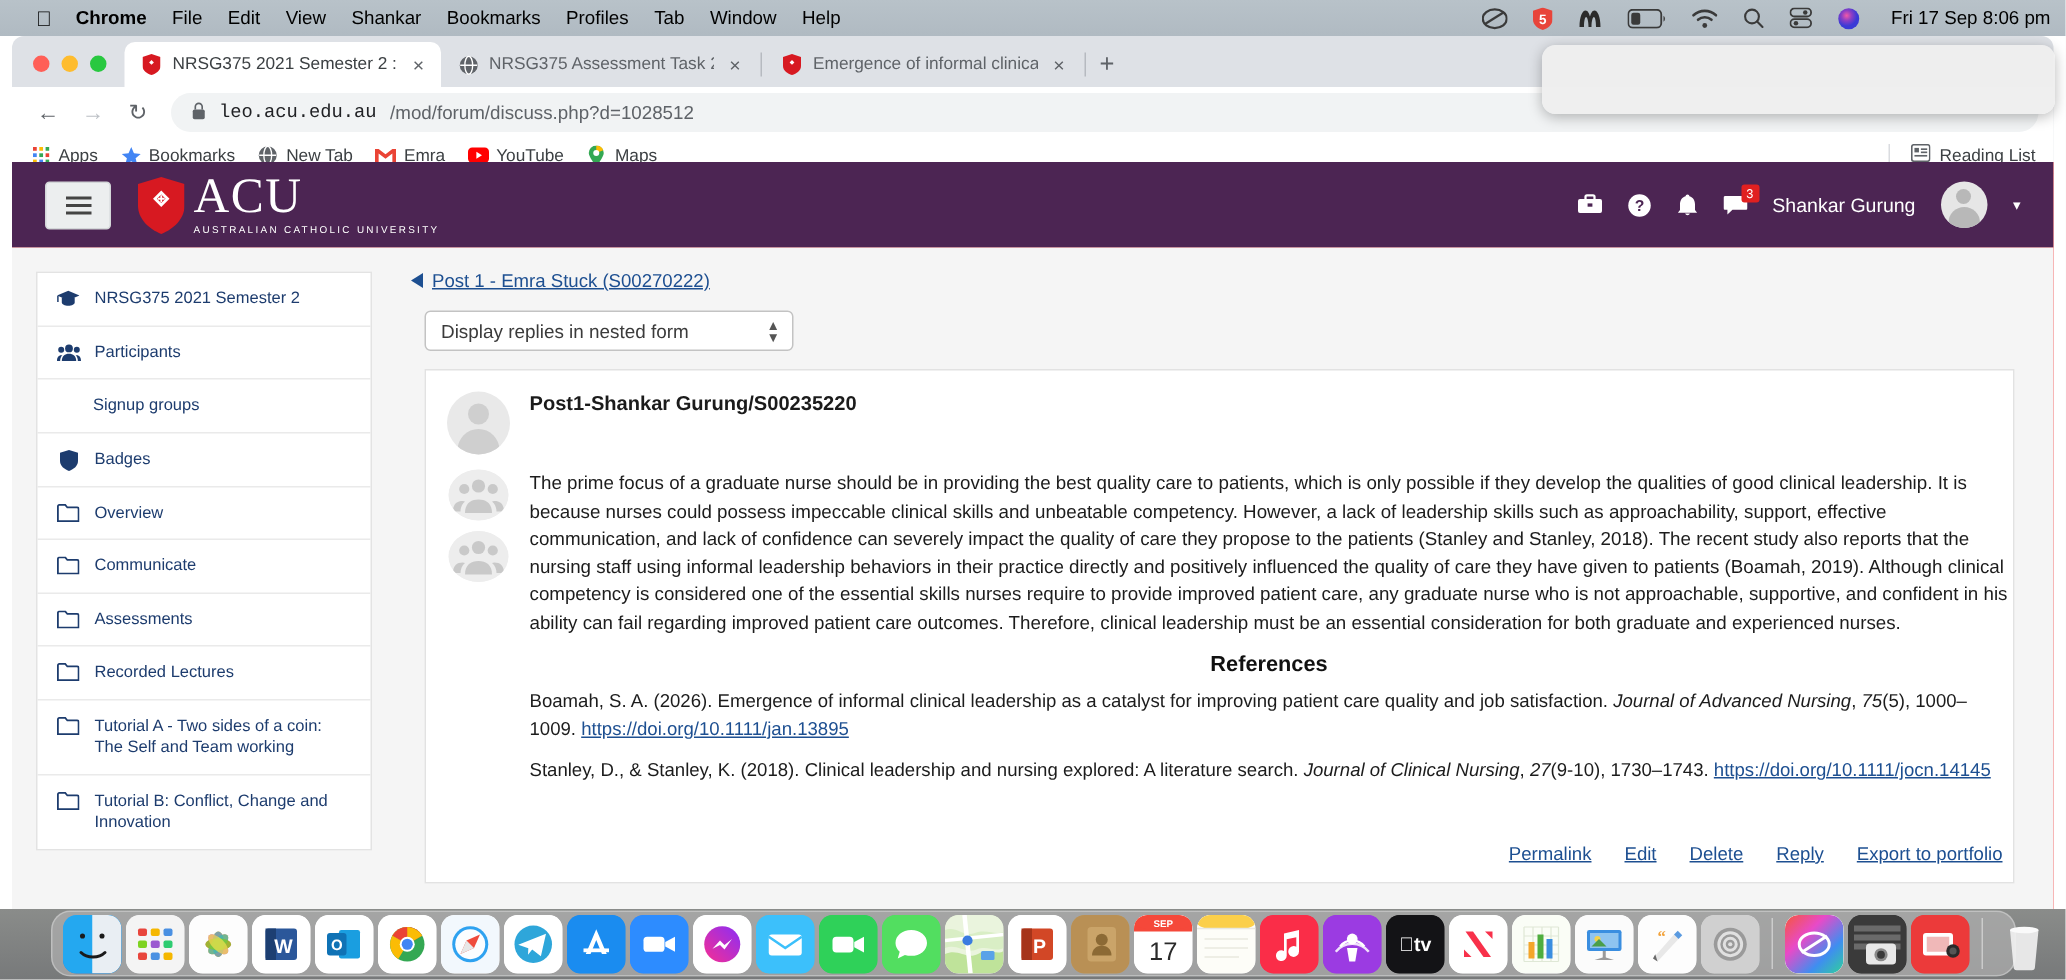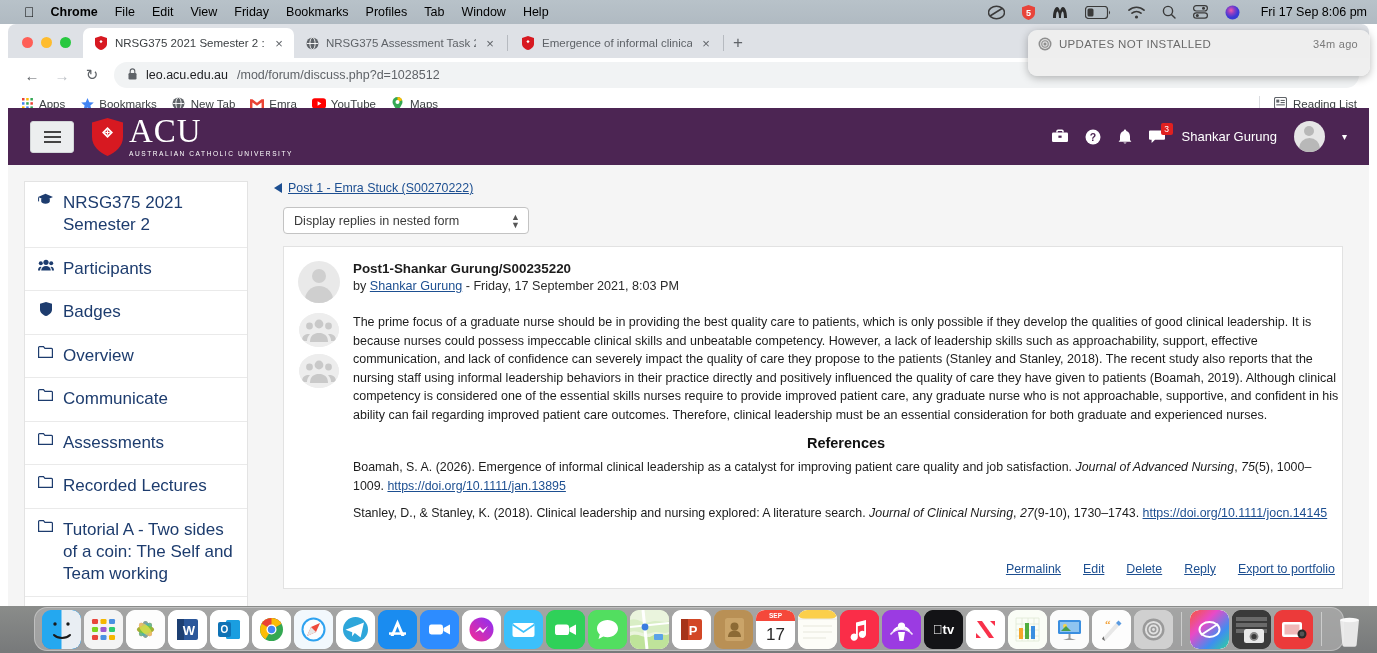--- a/index.html
+++ b/index.html
@@ -58,21 +58,21 @@
     padding: 0 10px; gap: 2px;
   }
   .tb-ico { width: 28px; height: 28px; display: flex; align-items: center; justify-content: center;
             color: #5f6368; font-size: 15px; }
   .tb-ico.dim { color: #bdc1c6; }
   .omnibox {
     flex: 1; height: 26px; background: #f1f3f4; border-radius: 13px;
     display: flex; align-items: center; padding: 0 14px; gap: 9px;
     font-size: 12.5px; color: #202124; margin-left: 6px;
   }
-  .omnibox .dom { color: #202124; }
+  .omnibox .dom { color: #202124; font-family: Liberation Mono, monospace; }
   .omnibox .path { color: #5f6368; }
 
   .bookmarks {
     height: 24px; background: #fff; display: flex; align-items: center;
     padding: 0 12px; gap: 0; font-size: 11.5px; color: #3c4043;
     border-bottom: 1px solid #e8eaed;
   }
   .bm { display: flex; align-items: center; gap: 5px; margin-right: 15px; white-space: nowrap; }
   .bm .bico { width: 14px; height: 14px; display:flex;align-items:center;justify-content:center; flex:none;}
   .bm-right { margin-left: auto; display: flex; align-items: center; gap: 6px; }
@@ -120,21 +120,21 @@
 
   .body-area { display: flex; height: 448px; background: #f5f5f5; }
 
   
   .sidebar {
     width: 252px; flex: none; padding: 16px 12px 0 16px;
   }
   .sb-card { background: #fff; border: 1px solid #e3e3e3; }
   .sb-item {
     display: flex; align-items: flex-start; gap: 9px;
-    padding: 10px 12px; font-size: 17px; color: #1d3c6e;
+    padding: 10px 12px; font-size: 11px; color: #1d3c6e;
     border-bottom: 1px solid #eaeaea; line-height: 1.32;
   }
   .sb-item:last-child { border-bottom: none; }
   .sb-item .sb-ico { width: 17px; flex: none; color: #1d3c6e; display:flex; align-items:center; justify-content:center; padding-top:1px;}
   .sb-item.indent { padding-left: 37px; }
 
   
   .main { flex: 1; padding: 14px 26px 0 14px; min-width: 0; }
   .back-link { font-size: 12.4px; color: #1d4f91; text-decoration: underline; display:inline-flex; align-items:center; gap:6px;}
   .tri { width:0;height:0;border-top:5px solid transparent;border-bottom:5px solid transparent;border-right:8px solid #1d4f91;}
@@ -183,21 +183,21 @@
 </style>
 </head>
 <body>
 
 <div class="menubar">
   <span class="apple"></span>
   <span class="mb-item bold">Chrome</span>
   <span class="mb-item">File</span>
   <span class="mb-item">Edit</span>
   <span class="mb-item">View</span>
-  <span class="mb-item">Friday</span>
+  <span class="mb-item">Shankar</span>
   <span class="mb-item">Bookmarks</span>
   <span class="mb-item">Profiles</span>
   <span class="mb-item">Tab</span>
   <span class="mb-item">Window</span>
   <span class="mb-item">Help</span>
   <span class="spacer"></span>
   <span class="status">
     <span class="si">
       <svg width="17" height="15" viewBox="0 0 17 15">
           <ellipse cx="8.5" cy="7.5" rx="8" ry="6.2" fill="none" stroke="#3a3a3a" stroke-width="1.5"></ellipse>
@@ -392,31 +392,20 @@
             <rect x="6.6" y="5" width="4.2" height="1.1" fill="#5f6368"></rect>
             <rect x="2.3" y="7.3" width="8.5" height="1.1" fill="#5f6368"></rect>
           </svg>
       </span>
       <span>Reading List</span>
     </span>
   </div>
 </div>
 
 <div class="notif">
-  <div class="notif-top">
-    <span class="notif-ico">
-      <svg width="14" height="14" viewBox="0 0 14 14">
-          <circle cx="7" cy="7" r="6.5" fill="#8e8e8e"></circle>
-          <circle cx="7" cy="7" r="4.4" fill="none" stroke="#dedede" stroke-width="1.2"></circle>
-          <circle cx="7" cy="7" r="2.1" fill="none" stroke="#dedede" stroke-width="1.2"></circle>
-        </svg>
-    </span>
-    <span>UPDATES NOT INSTALLED</span>
-    <span class="notif-time">34m ago</span>
-  </div>
 </div>
 
 <div class="page">
 
   <div class="acu-header">
     <div class="burger">
       <span></span>
         <span></span>
         <span></span>
     </div>
@@ -489,20 +478,23 @@
                 <circle cx="2.8" cy="4.2" r="2" fill="#1d3c6e"></circle>
                 <circle cx="13.2" cy="4.2" r="2" fill="#1d3c6e"></circle>
                 <path d="M3.2 11.6 C3.2 8.6 5.3 6.9 8 6.9 C10.7 6.9 12.8 8.6 12.8 11.6 Z" fill="#1d3c6e"></path>
                 <path d="M0 11.6 C0 9.3 1 7.8 2.8 7.8 L3.6 7.9 C2.6 8.8 2.1 10.1 2.1 11.6 Z" fill="#1d3c6e"></path>
                 <path d="M16 11.6 C16 9.3 15 7.8 13.2 7.8 L12.4 7.9 C13.4 8.8 13.9 10.1 13.9 11.6 Z" fill="#1d3c6e"></path>
               </svg>
           </span>
           <span>Participants</span>
         </div>
 
+        <div class="sb-item indent">
+          <span>Signup groups</span>
+        </div>
 
         <div class="sb-item">
           <span class="sb-ico">
             <svg width="12" height="14" viewBox="0 0 12 14">
                 <path d="M6 0 L12 1.8 V7.4 C12 10.6 9.2 12.9 6 14 C2.8 12.9 0 10.6 0 7.4 V1.8 Z" fill="#1d3c6e"></path>
               </svg>
           </span>
           <span>Badges</span>
         </div>
 
@@ -573,21 +565,20 @@
       <div class="select-wrap">
         <span>Display replies in nested form</span>
         <span class="arrows">▲<br>▼</span>
       </div>
 
       <div class="post-card">
         <div class="post-head">
           <span class="pavatar"></span>
           <div>
             <div class="ptitle">Post1-Shankar Gurung/S00235220</div>
-            <div class="pmeta"><span>by </span><a href="#">Shankar Gurung</a><span> - Friday, 17 September 2021, 8:03 PM</span></div>
           </div>
         </div>
 
         <div class="post-body">
           <div class="group-icons">
             <span class="gicon">
               <svg width="40" height="34" viewBox="0 0 40 34">
                   <ellipse cx="20" cy="17" rx="20" ry="17" fill="#ededed"></ellipse>
                   <circle cx="20" cy="11" r="4.4" fill="#c9c9c9"></circle>
                   <circle cx="10.5" cy="13" r="3.4" fill="#c9c9c9"></circle>

